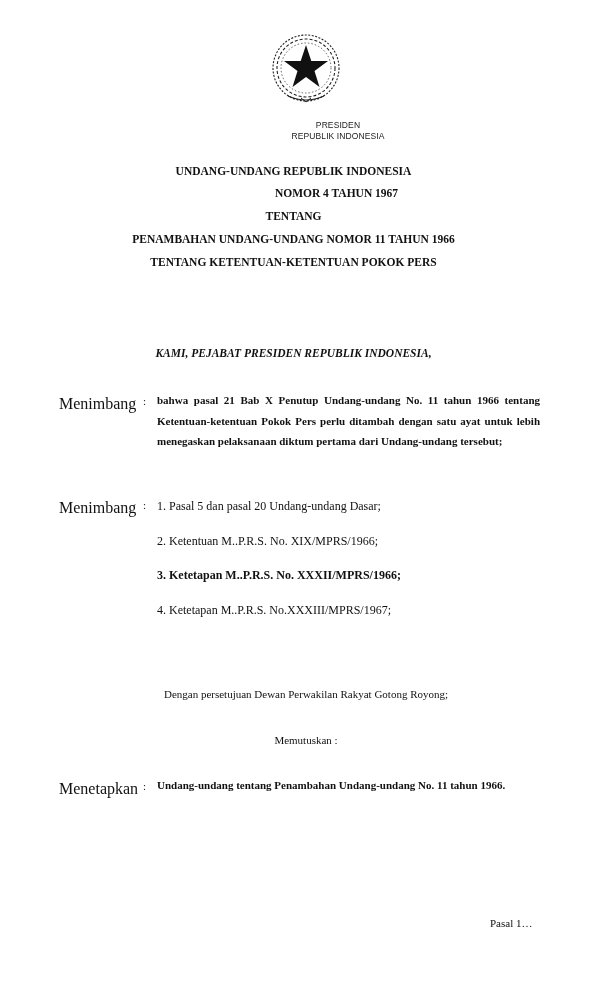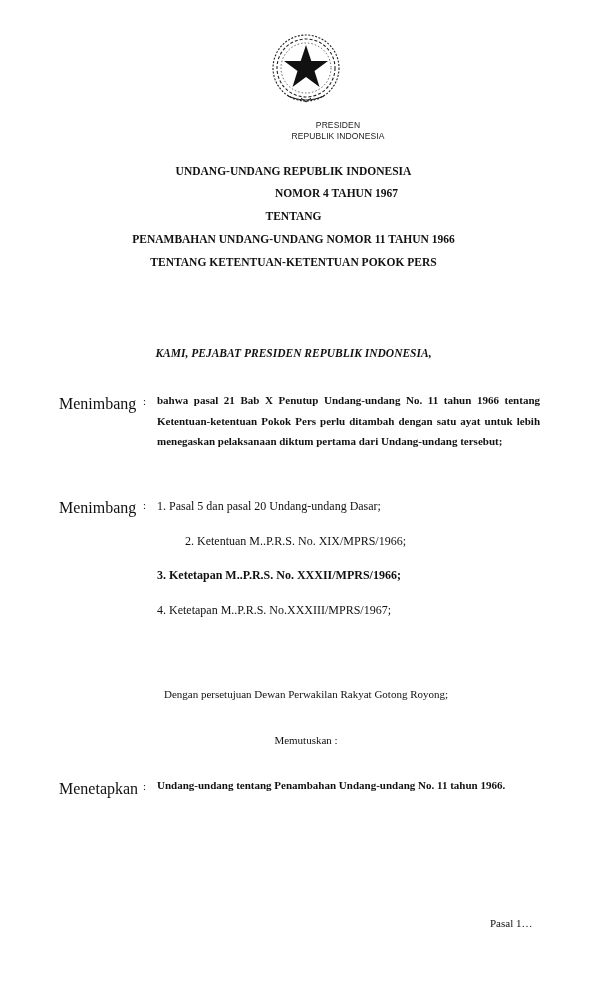--- a/index.html
+++ b/index.html
@@ -45,21 +45,21 @@
 
   <div class="center-bold" style="top:347px;font-style:italic;">KAMI, PEJABAT PRESIDEN REPUBLIK INDONESIA,</div>
 
   <div class="label" style="top:395px;">Menimbang</div>
   <div class="colon" style="top:395px;">:</div>
   <div class="content" style="top:390px;">bahwa pasal 21 Bab X  Penutup Undang-undang No. 11 tahun 1966 tentang Ketentuan-ketentuan Pokok Pers perlu ditambah dengan satu ayat untuk lebih menegaskan pelaksanaan diktum pertama dari Undang-undang tersebut;</div>
 
   <div class="label" style="top:499px;">Menimbang</div>
   <div class="colon" style="top:499px;">:</div>
   <div class="item" style="top:499px;">1. Pasal 5 dan pasal 20  Undang-undang Dasar;</div>
-  <div class="item" style="top:534px;margin-left:28px;">2. Ketentuan M..P.R.S. No. XIX/MPRS/1966;</div>
+  <div class="item" style="top:534px;">2. Ketentuan M..P.R.S. No. XIX/MPRS/1966;</div>
   <div class="item" style="top:568px;font-weight:bold;">3. Ketetapan M..P.R.S.  No. XXXII/MPRS/1966;</div>
   <div class="item" style="top:603px;">4. Ketetapan M..P.R.S. No.XXXIII/MPRS/1967;</div>
 
   <div class="center-normal" style="top:688px;">Dengan  persetujuan Dewan Perwakilan Rakyat Gotong Royong;</div>
   <div class="center-normal" style="top:734px;">Memutuskan :</div>
 
   <div class="label" style="top:780px;">Menetapkan</div>
   <div class="colon" style="top:780px;">:</div>
   <div class="content" style="top:775px; text-align-last:left;">Undang-undang tentang Penambahan Undang-undang No. 11 tahun 1966.</div>
 

